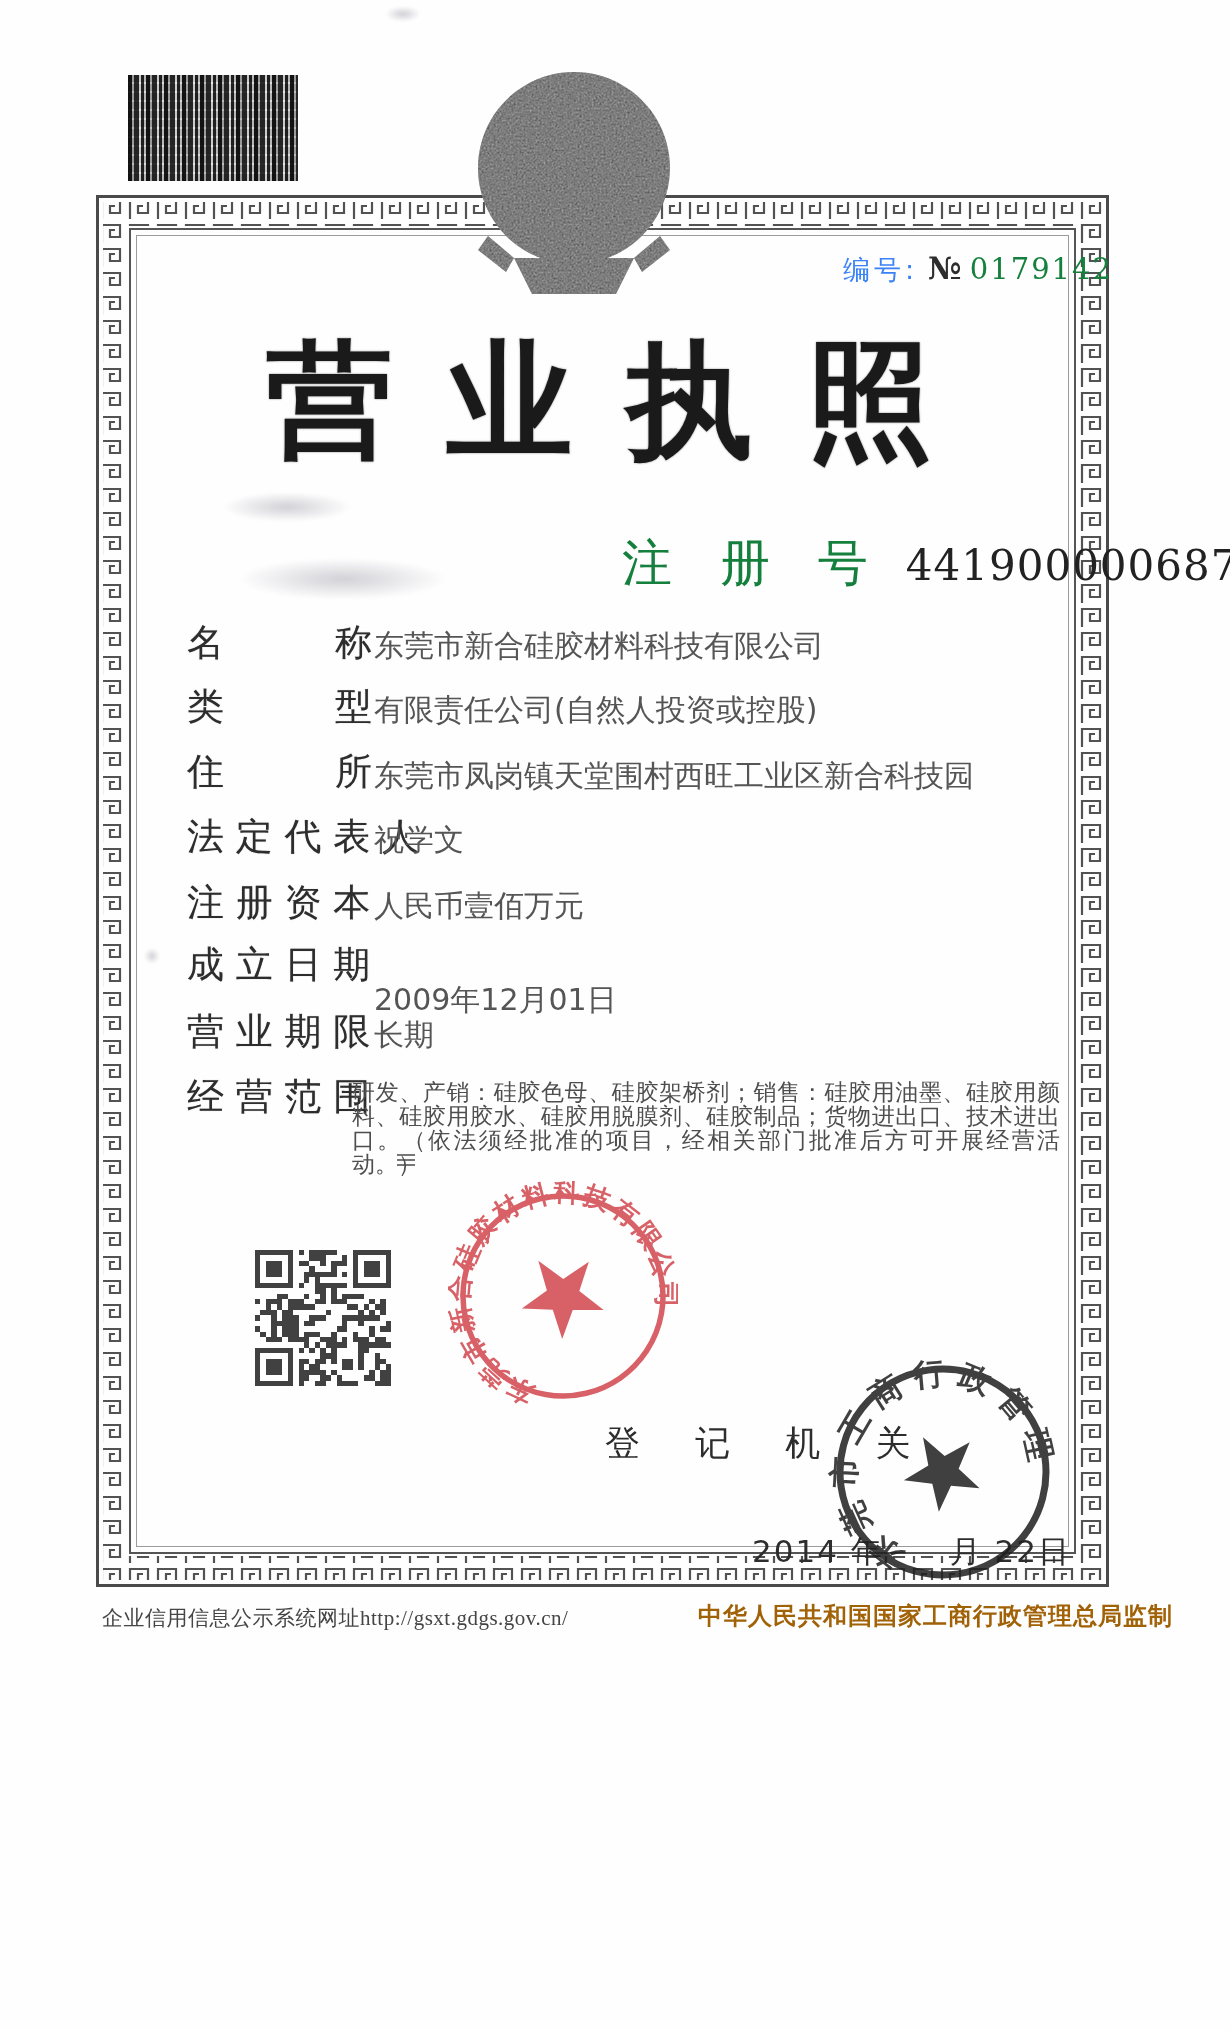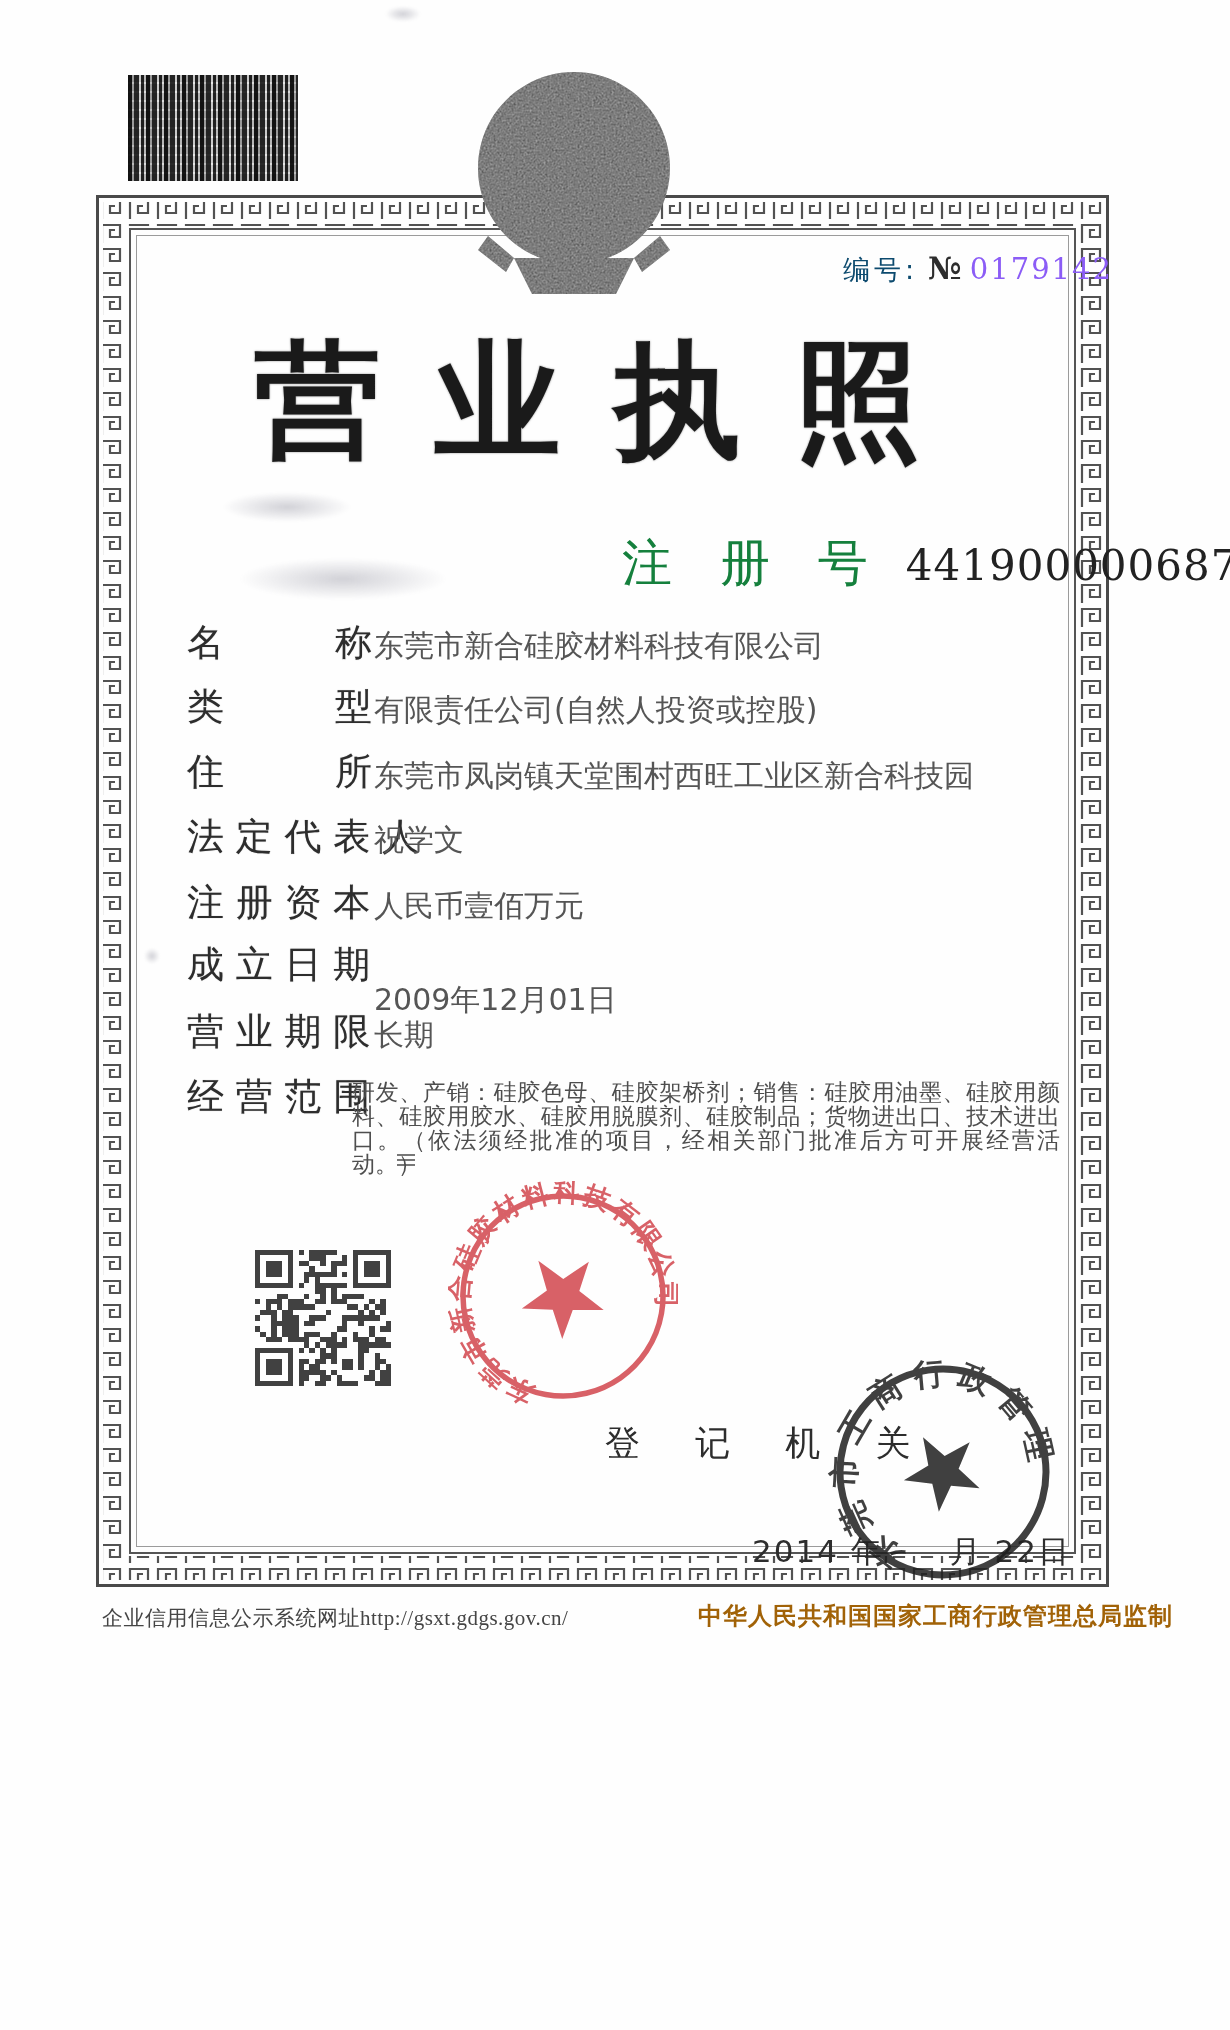--- a/index.html
+++ b/index.html
@@ -20,26 +20,26 @@
   .emblem{left:448px;top:66px;width:252px;height:232px;filter:blur(.5px);z-index:3;}
 
   
   .frame{left:96px;top:195px;width:1013px;height:1392px;border:3px solid #4a4a4a;box-sizing:border-box;z-index:1;}
   .frame svg.meander{position:absolute;left:0;top:0;width:100%;height:100%;}
   .innerline1{position:absolute;left:30px;top:30px;right:30px;bottom:30px;border:2px solid #555;}
   .innerline2{position:absolute;left:37px;top:37px;right:37px;bottom:37px;border:1px solid #9b9b9b;}
 
   
   .serial{left:843px;top:250px;z-index:4;white-space:nowrap;}
-  .serial .pre{font-size:27px;letter-spacing:4px;color:#0c4a6e;text-align:center;}
+  .serial .pre{font-size:27px;letter-spacing:4px;color:#3b82f6;text-align:center;}
   .serial .no{font-family:"DejaVu Serif","Liberation Serif",serif;font-weight:bold;font-size:31px;margin:0 8px 0 10px;}
-  .serial .num{font-family:"DejaVu Serif","Liberation Serif",serif;font-size:29px;letter-spacing:2px;color:#8b5cf6;}
-
-  
-  .title{left:84px;top:318px;width:1013px;text-align:center;font-size:126px;font-weight:900;
+  .serial .num{font-family:"DejaVu Serif","Liberation Serif",serif;font-size:29px;letter-spacing:2px;color:#15803d;}
+
+  
+  .title{left:96px;top:318px;width:1013px;text-align:center;font-size:126px;font-weight:900;
     letter-spacing:54px;padding-left:48px;box-sizing:border-box;color:#1a1a1a;z-index:4;
     text-shadow:0 0 2px rgba(0,0,0,.5);filter:blur(.4px);}
 
   
   .regno{left:622px;top:530px;z-index:4;white-space:nowrap;}
   .regno .lab{font-size:50px;letter-spacing:16px;color:#15803d;}
   .regno .val{font-family:"DejaVu Serif","Liberation Serif",serif;font-size:42px;letter-spacing:1px;color:#222;margin-left:22px;}
 
   
   .flabel{left:187px;font-size:37px;color:#2d2d2d;white-space:nowrap;z-index:4;text-shadow:0 0 1px rgba(0,0,0,.35);}

